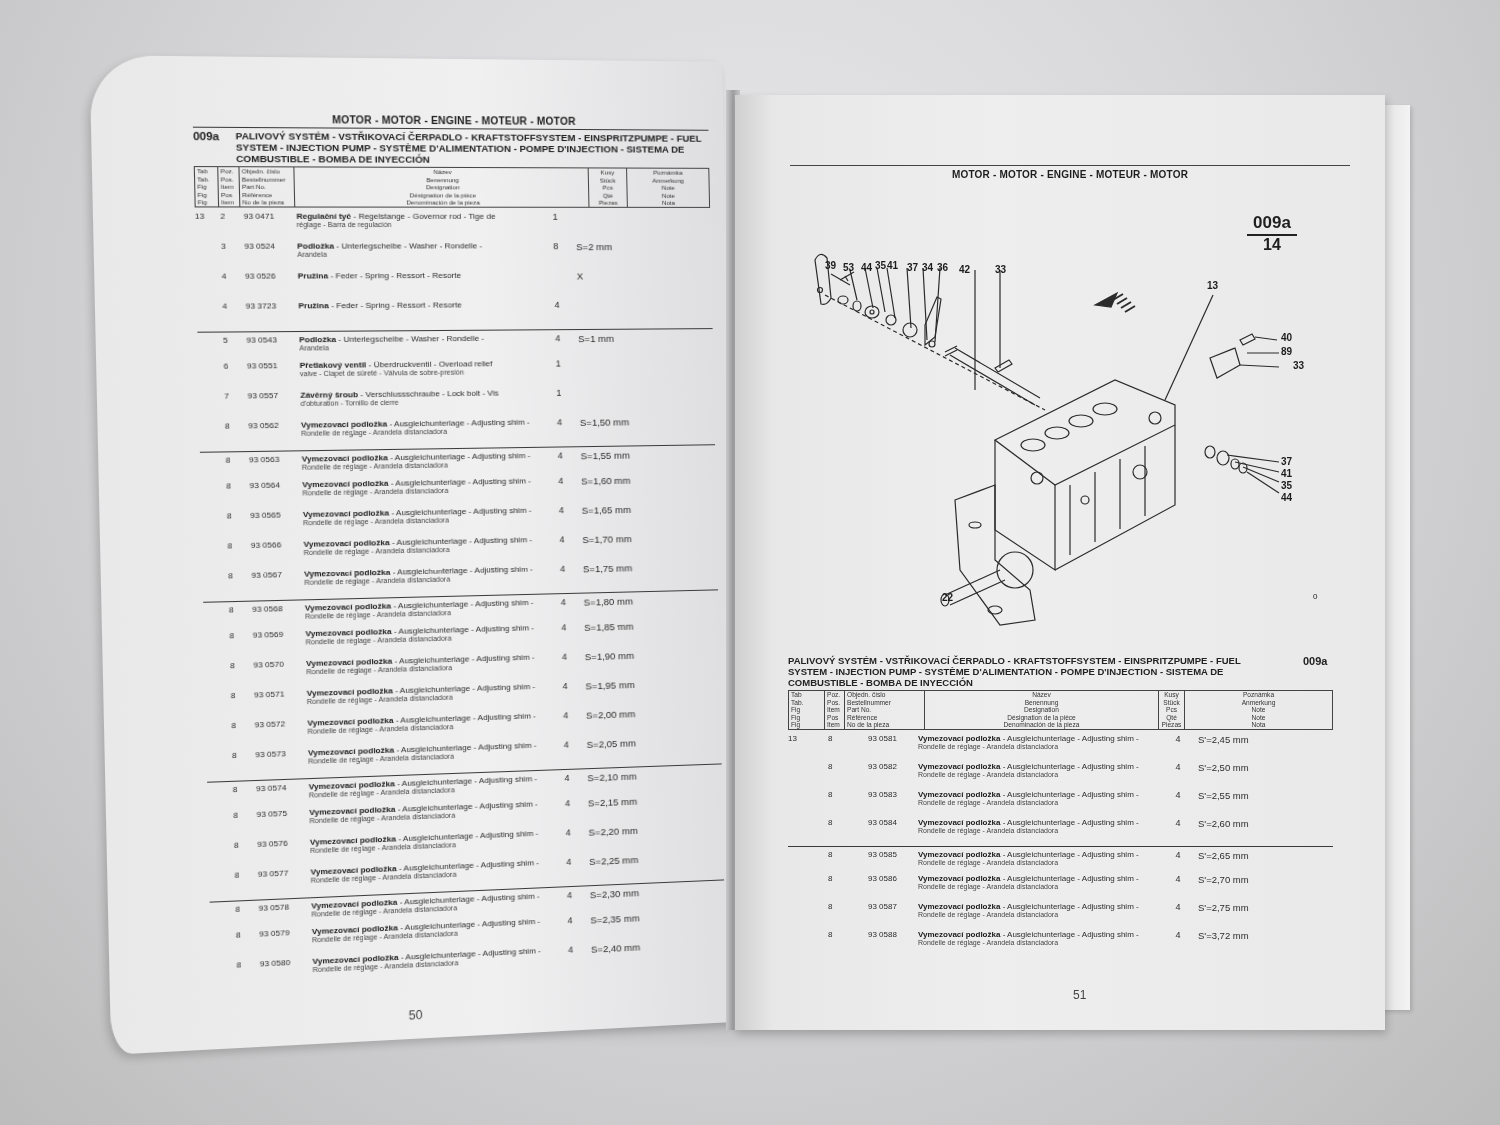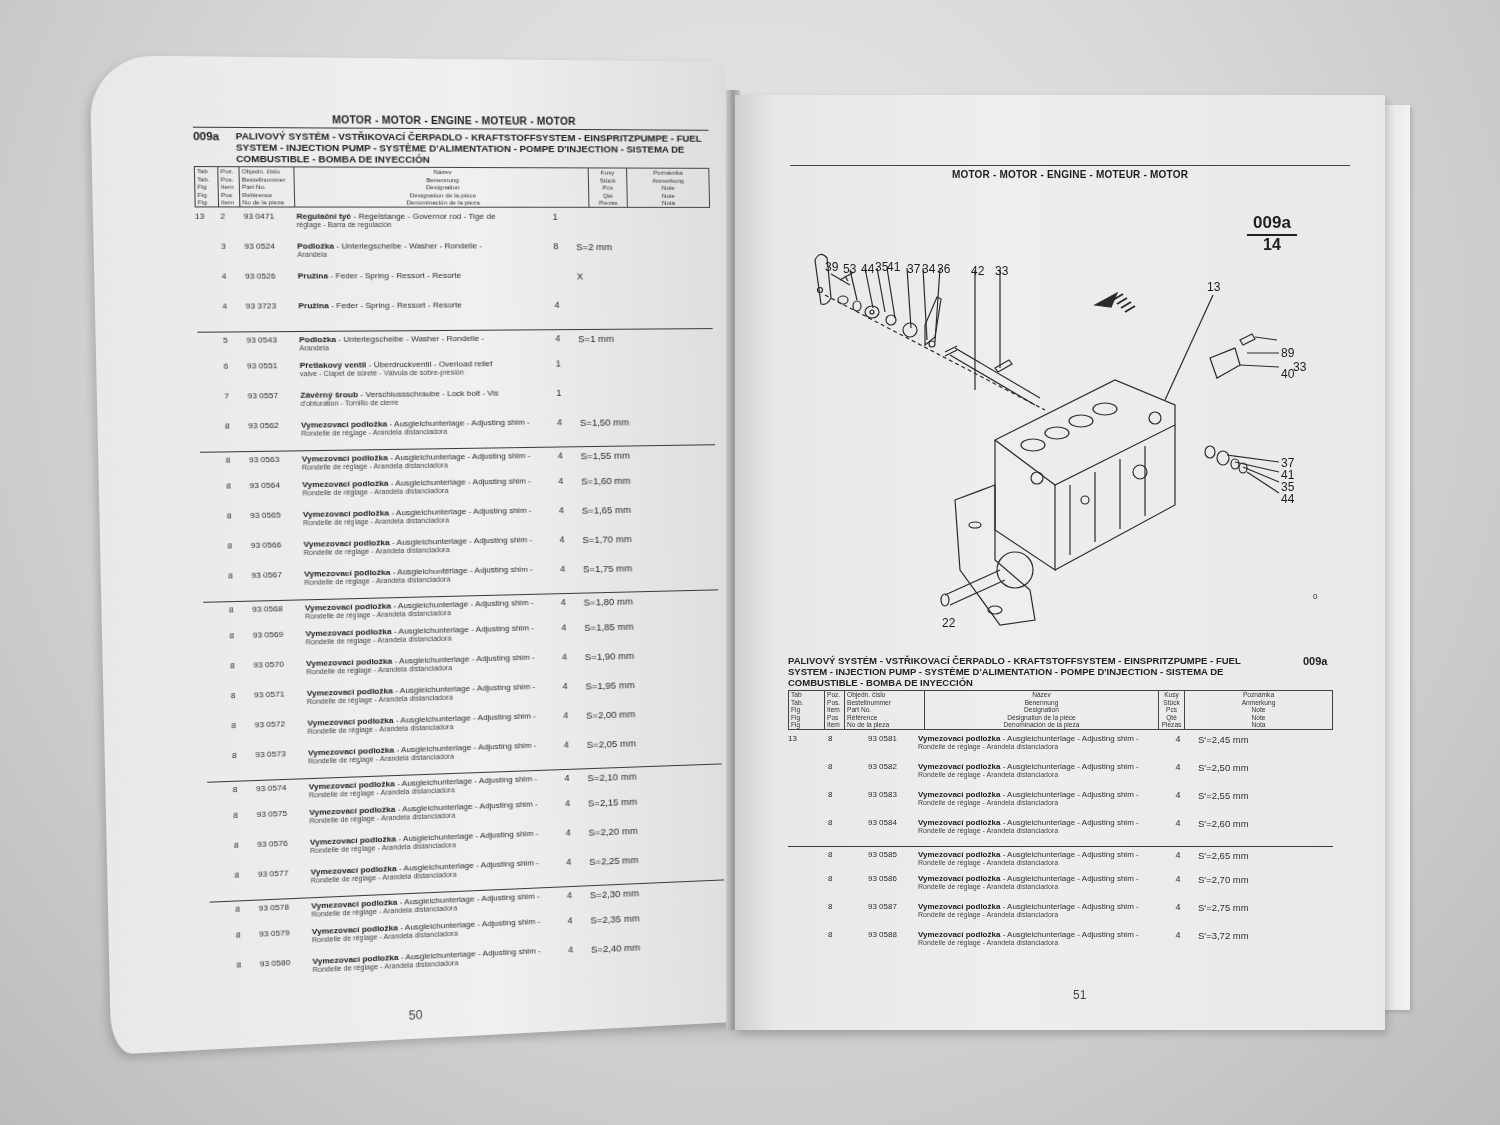--- a/index.html
+++ b/index.html
@@ -86,21 +86,21 @@
     border-top: 1.5px solid #444;
   }
   .rp-head .section-head { margin-top: 3px; }
   .fig-code {
     position: absolute; left: 512px; top: 118px; width: 50px; text-align: center;
     font-weight: bold; color: #1f1f1f;
   }
   .fig-code .top { font-size: 17px; border-bottom: 2px solid #222; padding-bottom: 1px; }
   .fig-code .bot { font-size: 16px; }
   .diagram { position: absolute; left: 60px; top: 145px; width: 540px; height: 390px; }
-  .callout { position: absolute; font-size: 12px; font-weight: normal; color: #1c1c1c; }
+  .callout { position: absolute; font-size: 10px; font-weight: bold; color: #1c1c1c; }
   .rp-table { position: absolute; left: 53px; top: 560px; width: 545px; }
   .rp-table .subhead { justify-content: space-between; }
   .rp-table .grp-title { font-size: 9.5px; max-width: 460px; }
   .rp-table table.hdr { font-size: 6.6px; }
   .rp-table .row {
     grid-template-columns: 40px 40px 50px 240px 40px 100px;
     min-height: 28px;
   }
   .stray { position: absolute; font-size: 9px; color: #555; }
 </style>
@@ -459,36 +459,36 @@
     
     <div id="callouts-top">
         <span class="callout" style="left: 30px; top: 20px;">39</span>
         <span class="callout" style="left: 48px; top: 22px;">53</span>
         <span class="callout" style="left: 66px; top: 22px;">44</span>
         <span class="callout" style="left: 80px; top: 20px;">35</span>
         <span class="callout" style="left: 92px; top: 20px;">41</span>
         <span class="callout" style="left: 112px; top: 22px;">37</span>
         <span class="callout" style="left: 127px; top: 22px;">34</span>
         <span class="callout" style="left: 142px; top: 22px; text-align: right;">36</span>
-        <span class="callout" style="left: 176px; top: 24px;">42</span>
+        <span class="callout" style="left: 164px; top: 24px;">42</span>
         <span class="callout" style="left: 200px; top: 24px;">33</span>
       </div>
     <div id="callouts-ru">
-        <span class="callout" style="left: 486px; top: 92px; margin-top: 35px;">40</span>
+        <span class="callout" style="left: 486px; top: 92px;">40</span>
         <span class="callout" style="left: 486px; top: 106px;">89</span>
         <span class="callout" style="left: 486px; top: 120px; margin-left: 12px;">33</span>
       </div>
     <div id="callouts-rl">
         <span class="callout" style="left: 486px; top: 216px;">37</span>
         <span class="callout" style="left: 486px; top: 228px;">41</span>
         <span class="callout" style="left: 486px; top: 240px;">35</span>
         <span class="callout" style="left: 486px; top: 252px;">44</span>
       </div>
     <span class="callout" style="left:412px; top:40px;">13</span>
-    <span class="callout" style="left:147px; top:376px;">22</span>
+    <span class="callout" style="left:147px; top:352px;">22</span>
     <span class="callout" style="left:518px; top:352px; font-weight:normal; font-size:8px;">0</span>
   </div>
 
   <div class="rp-table">
     <div class="subhead">
       <span class="grp-title">PALIVOVÝ SYSTÉM - VSTŘIKOVACÍ ČERPADLO - KRAFTSTOFFSYSTEM - EINSPRITZPUMPE - FUEL SYSTEM - INJECTION PUMP - SYSTÈME D'ALIMENTATION - POMPE D'INJECTION - SISTEMA DE COMBUSTIBLE - BOMBA DE INYECCIÓN</span>
       <span class="grp-code">009a</span>
     </div>
     <table class="hdr">
       <tbody>

